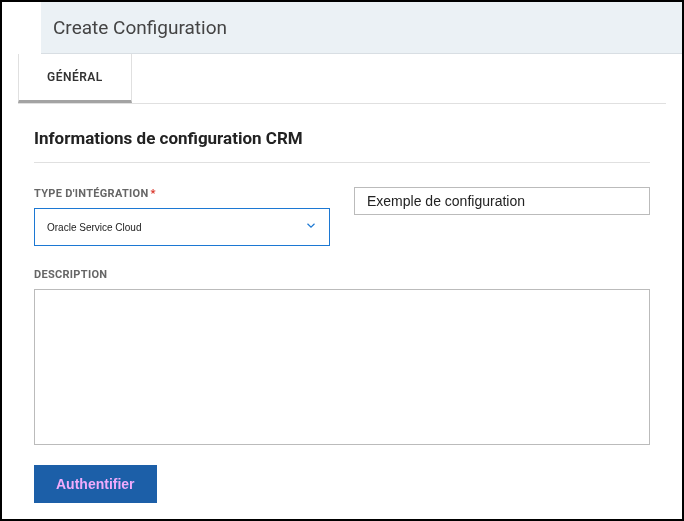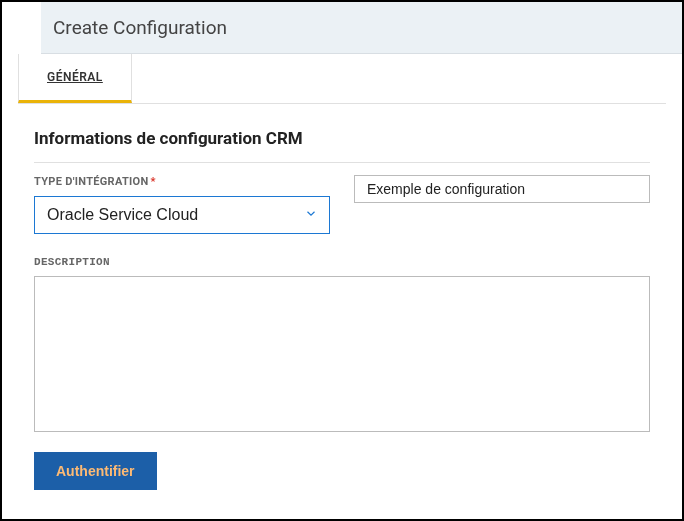--- a/index.html
+++ b/index.html
@@ -38,35 +38,34 @@
       padding: 16px 28px;
       font-size: 12px;
       font-weight: 600;
       letter-spacing: 0.5px;
       color: #333;
       border-bottom: 3px solid transparent;
       cursor: pointer;
       background: #fff;
     }
     .tab.active {
-      border-bottom: 3px solid #eab308;
+      border-bottom: 3px solid #a3a3a3;
       border-left: 1px solid #e0e0e0;
       border-right: 1px solid #e0e0e0;
-      text-decoration: underline;
     }
     .section {
       padding: 24px 16px 0 16px;
     }
     .section-title {
       font-size: 17px;
       font-weight: 700;
       color: #222;
       padding-bottom: 14px;
       border-bottom: 1px solid #e0e0e0;
-      margin-bottom: 12px;
+      margin-bottom: 24px;
     }
     .row {
       display: flex;
       gap: 24px;
       margin-bottom: 22px;
     }
     .field {
       flex: 1;
       display: flex;
       flex-direction: column;
@@ -84,21 +83,21 @@
     }
     .select-wrap {
       position: relative;
     }
     .select {
       width: 100%;
       height: 38px;
       border: 1px solid #1c78d3;
       background: #fff;
       padding: 0 12px;
-      font-size: 16px;
+      font-size: 10px;
       color: #222;
       appearance: none;
       cursor: pointer;
       outline: none;
     }
     .chevron {
       position: absolute;
       right: 12px;
       top: 50%;
       transform: translateY(-50%);
@@ -128,25 +127,24 @@
       background: #fff;
       padding: 10px 12px;
       font-size: 14px;
       color: #222;
       outline: none;
       resize: none;
       font-family: inherit;
     }
     .desc-field {
       width: 100%;
-      font-family: Liberation Mono, monospace;
     }
     .btn-primary {
       background: #1c5fa8;
-      color: #fdba74;
+      color: #f0abfc;
       border: none;
       padding: 11px 22px;
       font-size: 14px;
       font-weight: 600;
       cursor: pointer;
       margin-top: 20px;
     }
   </style>
 </head>
 <body>

